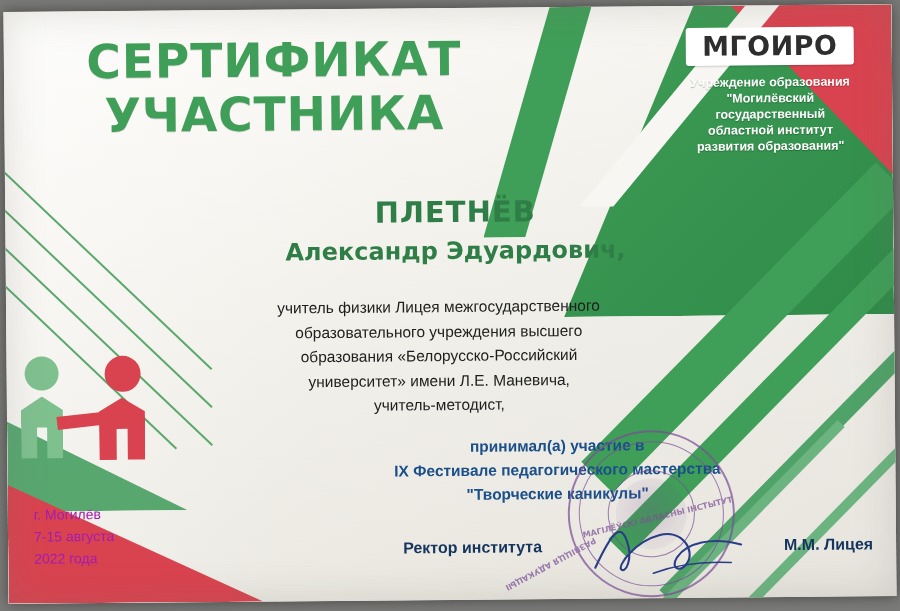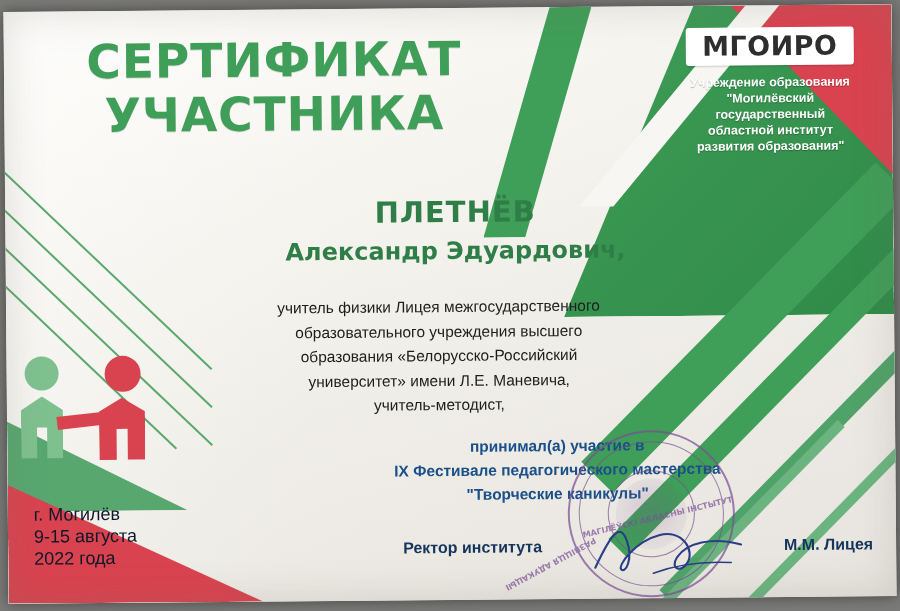--- a/index.html
+++ b/index.html
@@ -219,22 +219,22 @@
     align-items: baseline;
     color: #15355f;
     font-weight: bold;
     font-size: 16px;
   }
 
   .place-block {
     position: absolute;
     left: 26px;
     top: 492px;
-    color: #0f172a;
-    font-size: 18px;
+    color: #a21caf;
+    font-size: 14px;
     line-height: 22px;
     z-index: 8;
   }
 
   
   .stamp {
     position: absolute;
     left: 560px;
     top: 424px;
     width: 163px;
@@ -391,19 +391,19 @@
       <path d="M62,62 C84,54 108,50 140,52" fill="none" stroke="#2b3d86" stroke-width="1.6" stroke-linecap="round"></path>
     </svg>
 
     <div class="signature-row">
       <span>Ректор института</span>
       <span>М.М. Лицея</span>
     </div>
 
     <div class="place-block">
       <div>г. Могилёв</div>
-      <div>9-15 августа</div>
+      <div>7-15 августа</div>
       <div>2022 года</div>
     </div>
 
     <div class="edge-shadow"></div>
   </div>
 </div>
 
 </body></html>

